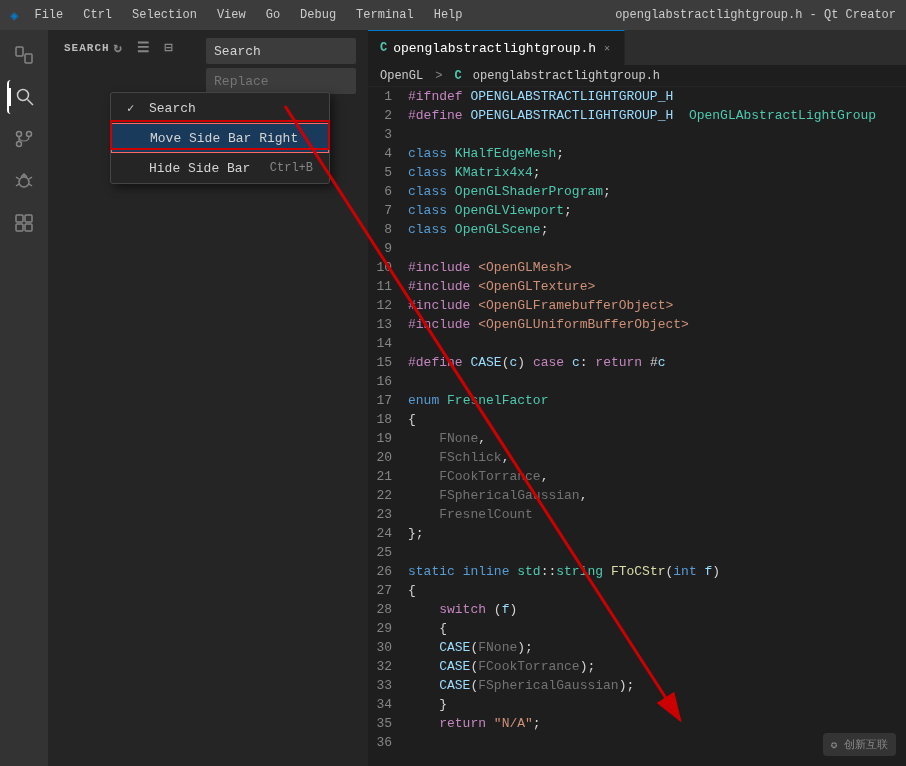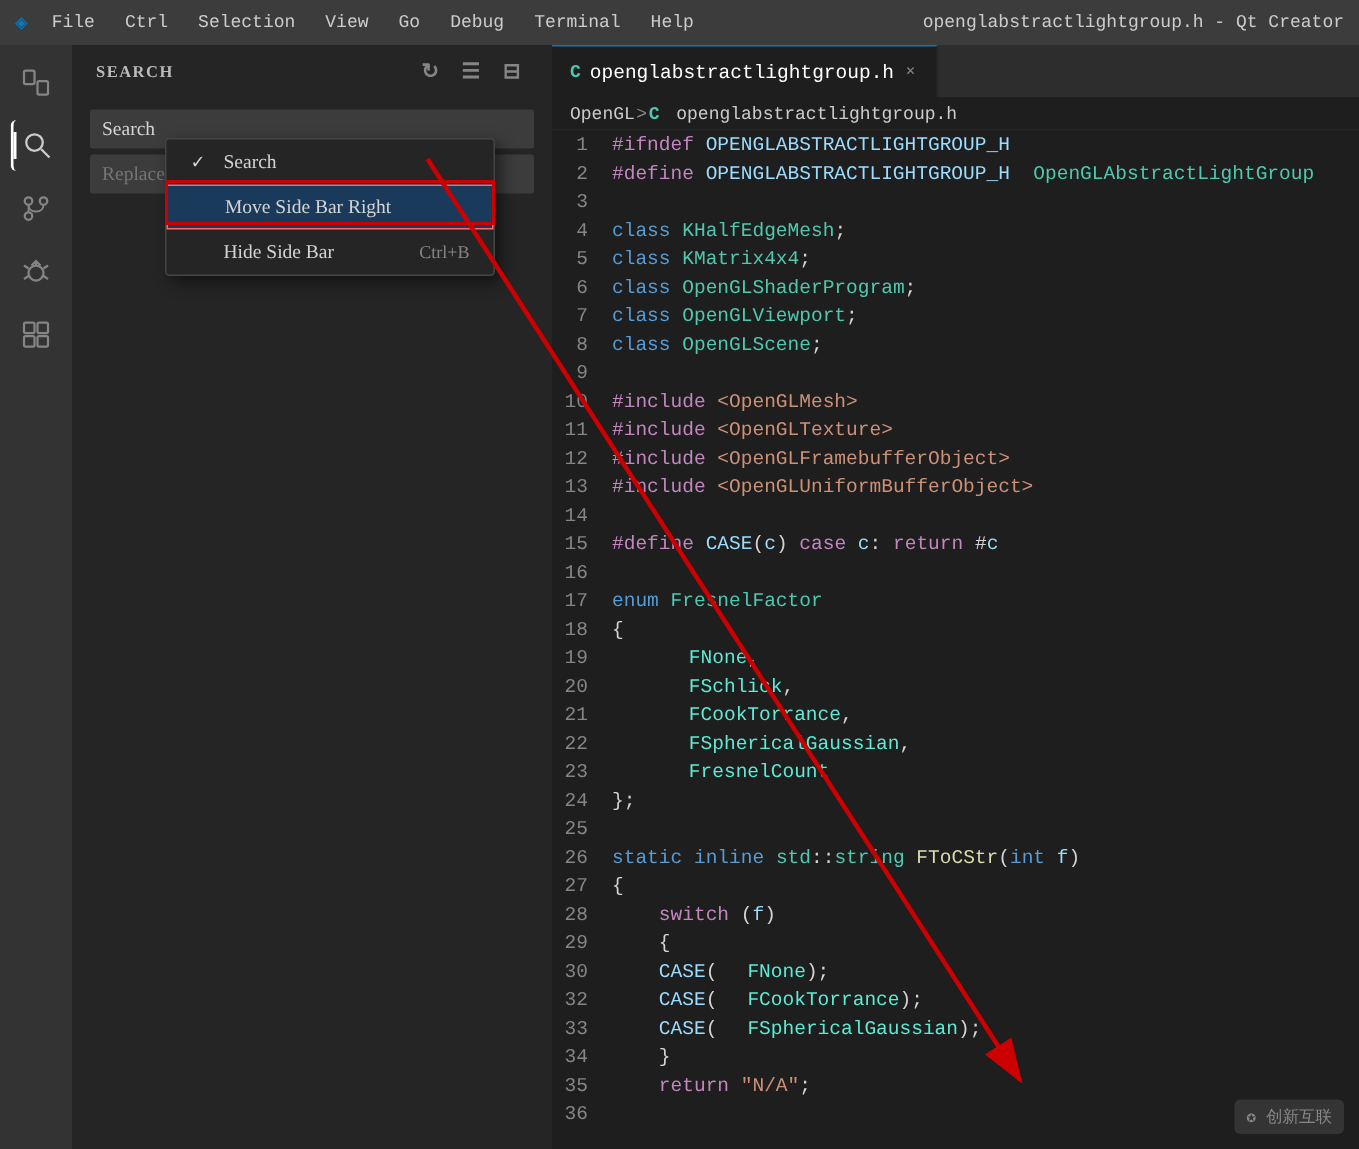--- a/index.html
+++ b/index.html
@@ -81,24 +81,22 @@
     }
     .activity-icon.active-border {
       border-left: 2px solid #ffffff;
     }
 
     
     .sidebar {
       width: 320px;
       background: #252526;
       display: flex;
-      flex-direction: column;
       flex-shrink: 0;
       position: relative;
-      font-family: Liberation Serif, serif;
     }
     .sidebar-header {
       padding: 8px 16px;
       font-size: 11px;
       font-weight: bold;
       color: #bbbbbb;
       text-transform: uppercase;
       letter-spacing: 1px;
       display: flex;
       align-items: center;
@@ -224,21 +222,21 @@
 
     
     .breadcrumb {
       height: 22px;
       background: #1e1e1e;
       display: flex;
       align-items: center;
       padding: 0 12px;
       font-size: 12px;
       color: #858585;
-      gap: 1px;
+      gap: 12px;
       border-bottom: 1px solid #252526;
     }
     .breadcrumb-item {
       color: #cccccc;
     }
     .breadcrumb-sep {
       color: #858585;
     }
 
     
@@ -273,21 +271,21 @@
     
     .kw { color: #569cd6; }
     .kw2 { color: #c586c0; }
     .macro { color: #9cdcfe; }
     .str { color: #ce9178; }
     .cls { color: #4ec9b0; }
     .fn { color: #dcdcaa; }
     .ident { color: #9cdcfe; }
     .incl { color: #c586c0; }
     .incl-file { color: #ce9178; }
-    .enum-val { color: #5eead4; margin-left: 20px; }
+    .enum-val { color: #737373; }
     .define-kw { color: #c586c0; }
 
     
     .watermark {
       position: absolute;
       bottom: 10px;
       right: 10px;
       background: rgba(255,255,255,0.1);
       border-radius: 4px;
       padding: 4px 8px;

